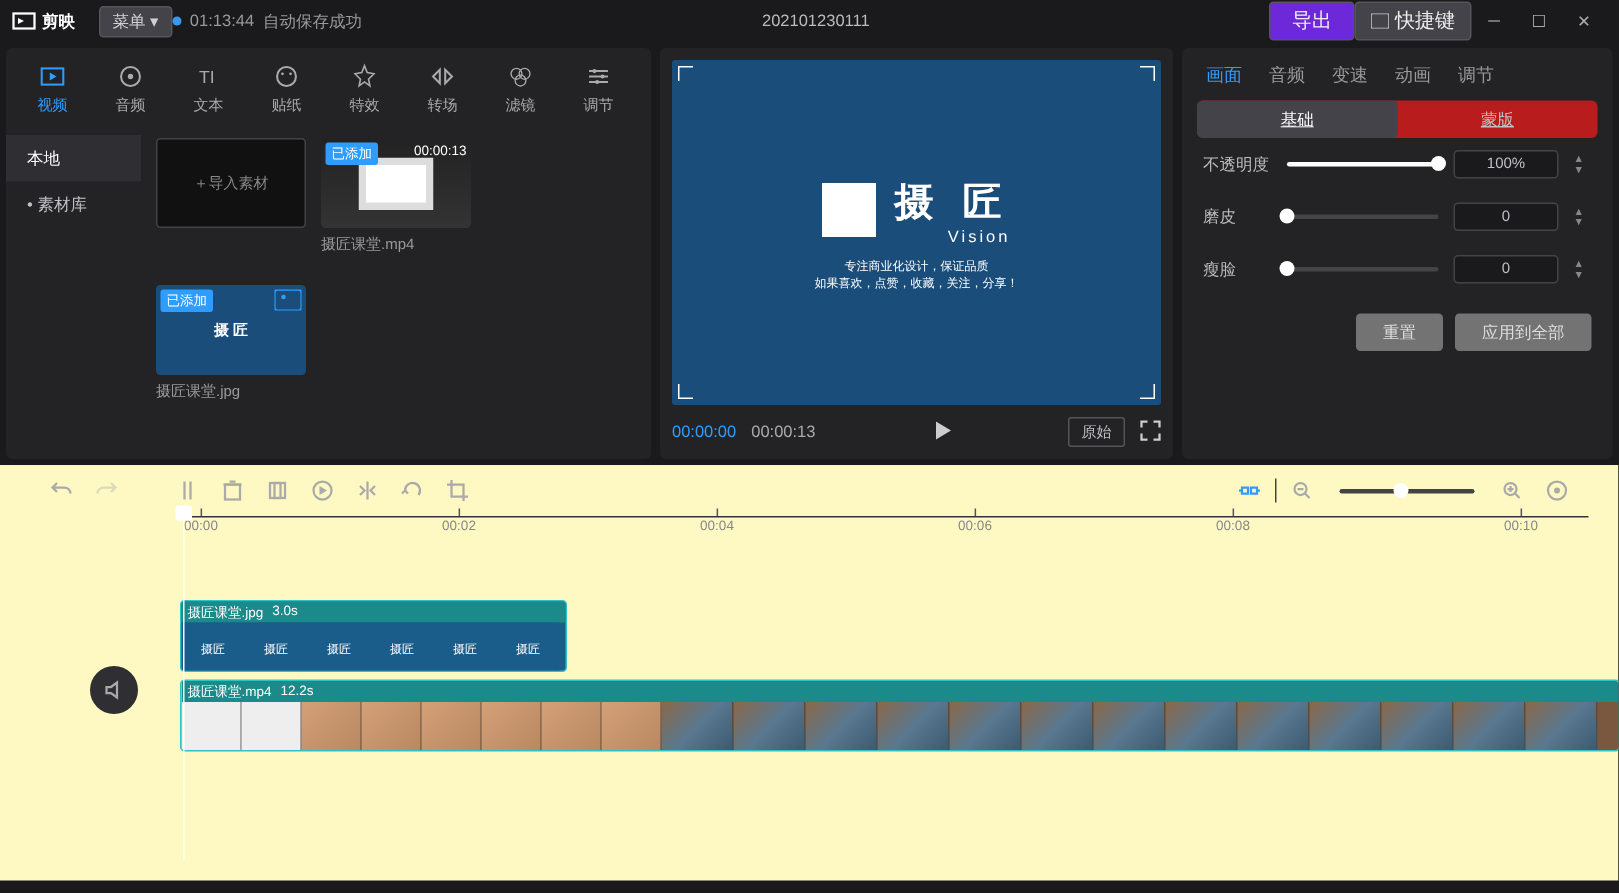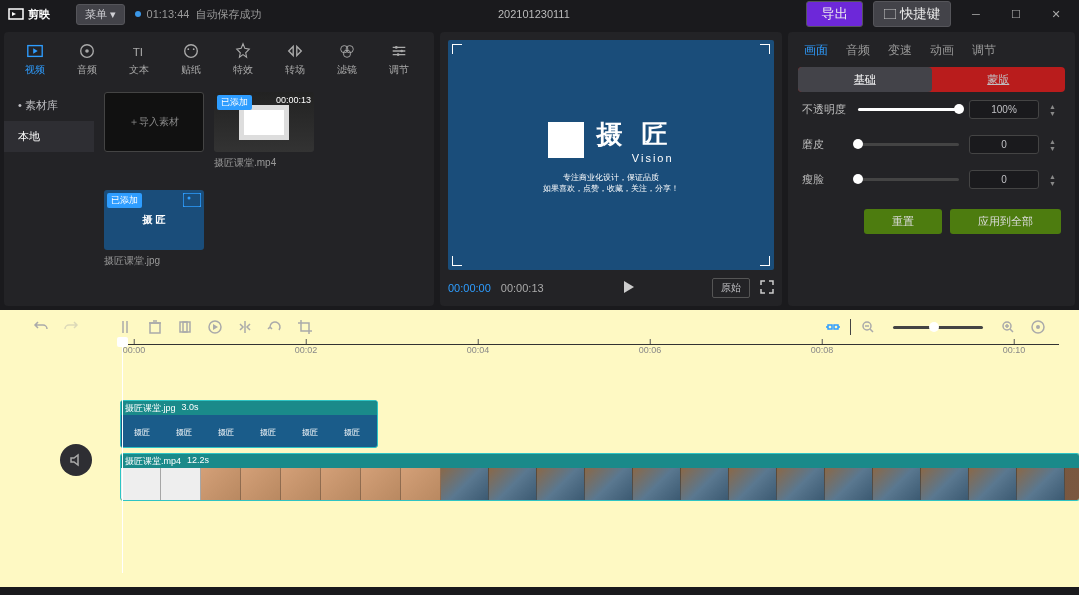--- a/index.html
+++ b/index.html
@@ -1,19 +1,19 @@
 <!DOCTYPE html>
 <html><head>
 <meta charset="utf-8">
 <style>
 * { margin: 0; padding: 0; box-sizing: border-box; font-family: "Microsoft YaHei", sans-serif; }
 body { width: 1079px; height: 595px; background: #1a1a1d; color: #c0c0c4; font-size: 11px; overflow: hidden; }
 
 
-.titlebar { height: 28px; display: flex; align-items: center; background: #1a1a1d; padding: 0 8px; gap: 10px; }
+.titlebar { height: 28px; display: flex; align-items: center; background: #1a1a1d; padding: 0 8px; }
 .logo { display: flex; align-items: center; gap: 4px; color: #fff; font-weight: bold; }
 .menu-btn { background: #434349; border: 1px solid #55555a; color: #d0d0d4; padding: 2px 8px; border-radius: 3px; font-size: 11px; cursor: pointer; margin-left: 16px; }
 .autosave { display: flex; align-items: center; gap: 6px; color: #999; }
 .dot { width: 6px; height: 6px; border-radius: 50%; background: #3b97e8; }
 .proj-name { flex: 1; text-align: center; color: #bbb; }
 .export-btn { background: #6d28d9; border: 1px solid #55555a; color: #eee; padding: 3px 14px; border-radius: 3px; cursor: pointer; }
 .shortcut-btn { background: #434349; border: 1px solid #55555a; color: #eee; padding: 3px 10px; border-radius: 3px; cursor: pointer; display: flex; align-items: center; gap: 4px; }
 .win-btn { width: 30px; height: 20px; display: flex; align-items: center; justify-content: center; cursor: pointer; color: #aaa; }
 
 
@@ -60,21 +60,21 @@
 .sub-tab { flex: 1; text-align: center; padding: 5px; cursor: pointer; font-size: 11px; border-radius: 4px; }
 .sub-tab.active { background: #434349; color: #fff; }
 .prop-row { display: flex; align-items: center; padding: 8px 14px; gap: 10px; }
 .prop-label { width: 46px; font-size: 11px; color: #bbb; }
 .slider { flex: 1; height: 3px; background: #444; border-radius: 2px; position: relative; cursor: pointer; }
 .slider-fill { height: 100%; background: #fff; border-radius: 2px; }
 .slider-knob { width: 10px; height: 10px; background: #fff; border-radius: 50%; position: absolute; top: -4px; transform: translateX(-50%); }
 .val-box { background: #1a1a1d; border: 1px solid #444; border-radius: 3px; padding: 3px 8px; width: 70px; text-align: center; font-size: 10px; }
 .spin { width: 12px; height: 18px; display: flex; flex-direction: column; justify-content: center; color: #888; cursor: pointer; font-size: 7px; line-height: 7px; }
 .prop-btns { display: flex; justify-content: flex-end; gap: 8px; padding: 12px 14px; }
-.prop-btn { background: #4d7c0f; border: none; color: #ddd; padding: 5px 28px; border-radius: 3px; font-size: 11px; cursor: pointer; }
+.prop-btn { background: #737373; border: none; color: #ddd; padding: 5px 18px; border-radius: 3px; font-size: 11px; cursor: pointer; }
 
 
 .timeline { background: #fef9c3; height: 277px; padding: 0 20px; }
 .tl-toolbar { height: 34px; display: flex; align-items: center; gap: 4px; padding: 0 8px; }
 .tl-tool { width: 26px; height: 26px; display: flex; align-items: center; justify-content: center; cursor: pointer; color: #aaa; border-radius: 3px; }
 .tl-spacer { flex: 1; }
 .zoom-slider { width: 90px; height: 3px; background: #444; border-radius: 2px; position: relative; margin: 0 8px; }
 .zoom-knob { width: 10px; height: 10px; background: #fff; border-radius: 50%; position: absolute; top: -4px; left: 40%; }
 .tl-ruler { height: 20px; position: relative; margin-left: 100px; border-top: 1px solid #333; }
 .tick { position: absolute; top: 0; font-size: 9px; color: #888; transform: translateX(-50%); }
@@ -180,22 +180,22 @@
             <path d="M3 6h14M3 10h14M3 14h14" stroke="currentColor" stroke-width="1.5"></path>
             <circle cx="7" cy="6" r="1.5" fill="currentColor"></circle>
             <circle cx="13" cy="10" r="1.5" fill="currentColor"></circle>
             <circle cx="9" cy="14" r="1.5" fill="currentColor"></circle>
           </svg>
           <span>调节</span>
         </div>
     </div>
     <div class="media-body">
       <div class="media-side">
+        <div class="side-item active">本地</div>
         <div class="side-item">• <span>素材库</span></div>
-        <div class="side-item active">本地</div>
       </div>
       <div class="media-grid">
         <div class="media-item">
           <div class="media-thumb import-thumb">＋ <span>导入素材</span></div>
         </div>
         <div class="media-item">
           <div class="media-thumb thumb-vid">
             <span class="badge-added">已添加</span>
             <span class="thumb-dur">00:00:13</span>
             <svg width="50" height="35" viewBox="0 0 50 35">

